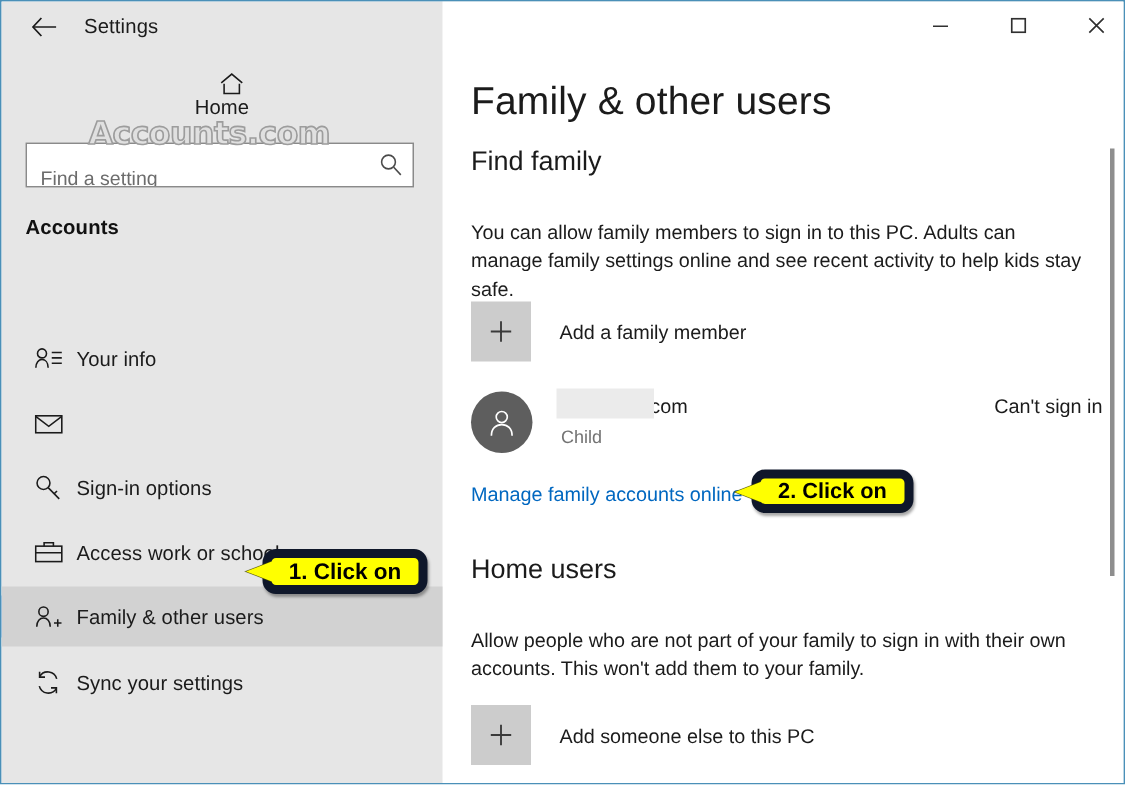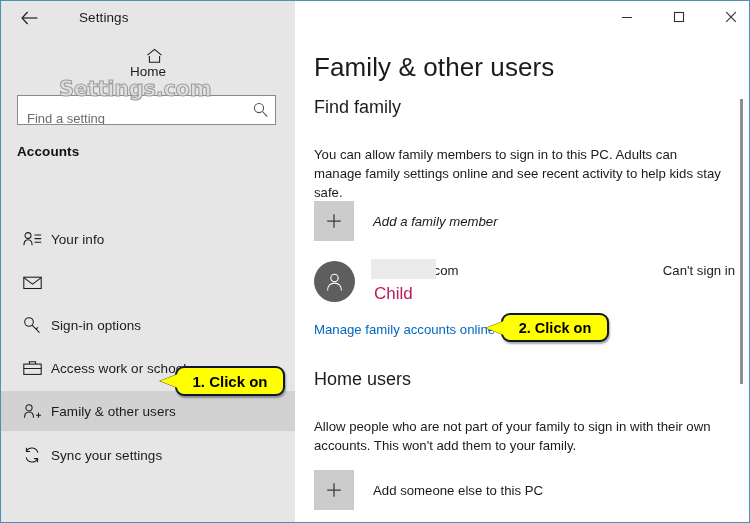--- a/index.html
+++ b/index.html
@@ -44,21 +44,20 @@
     display: flex; align-items: center; justify-content: center;
     cursor: default;
   }
   #back-button svg { display: block; }
   #app-title {
     position: absolute;
     top: 9px; left: 55px;
     font-size: 13.5px;
     color: #1b1b1b;
     letter-spacing: 0.1px;
-    margin-left: 23px;
   }
   .winctl {
     position: absolute;
     top: 0;
     width: 46px; height: 31px;
     display: flex; align-items: center; justify-content: center;
   }
   #btn-min  { left: 603px; }
   #btn-max  { left: 655px; }
   #btn-close{ left: 707px; }
@@ -200,21 +199,21 @@
   #desc-other  { top: 383px; }
 
   .add-row {
     position: absolute;
     left: 19px;
     width: 400px;
     height: 40px;
     display: flex;
     align-items: center;
   }
-  #add-family-row { top: 167px; font-style: italic; }
+  #add-family-row { top: 167px; }
   #add-other-row  { top: 436px; }
   .plus-box {
     width: 40px; height: 40px;
     background: #cccccc;
     display: flex; align-items: center; justify-content: center;
     flex: none;
   }
   .add-row .lbl {
     margin-left: 19px;
     font-size: 13.2px;
@@ -245,22 +244,22 @@
   }
   #redaction {
     position: absolute;
     left: 57px; top: 1px;
     width: 65px; height: 20px;
     background: #ebebeb;
   }
   #account-role {
     position: absolute;
     left: 60px; top: 26px;
-    font-size: 17px;
-    color: #be185d;
+    font-size: 12px;
+    color: #737373;
   }
   #account-status {
     position: absolute;
     right: 4px; top: 5px;
     font-size: 13.2px;
     color: #1b1b1b;
     white-space: nowrap;
   }
 
   #manage-link {
@@ -286,21 +285,21 @@
     top: 65px; left: 4px;
     width: 3px; height: 285px;
     background: #8e8e8e;
   }
 
   
   .callout {
     position: absolute;
     z-index: 40;
     background: #ffff00;
-    border: 2px solid #0f172a;
+    border: 6px solid #0f172a;
     border-radius: 9px;
     box-shadow: 1px 2px 2px rgba(0,0,0,0.35);
     display: flex;
     align-items: center;
     justify-content: center;
     font-weight: bold;
     color: #000000;
     white-space: nowrap;
   }
   .callout .tail {
@@ -535,15 +534,15 @@
   <div class="callout" id="callout-1">
     <span class="tail"></span>
     <span>1. Click on</span>
   </div>
 
   <div class="callout" id="callout-2">
     <span class="tail"></span>
     <span>2. Click on</span>
   </div>
 
-  <div id="watermark">Settings.com</div>
+  <div id="watermark">Accounts.com</div>
 
 </div>
 
 </body></html>

